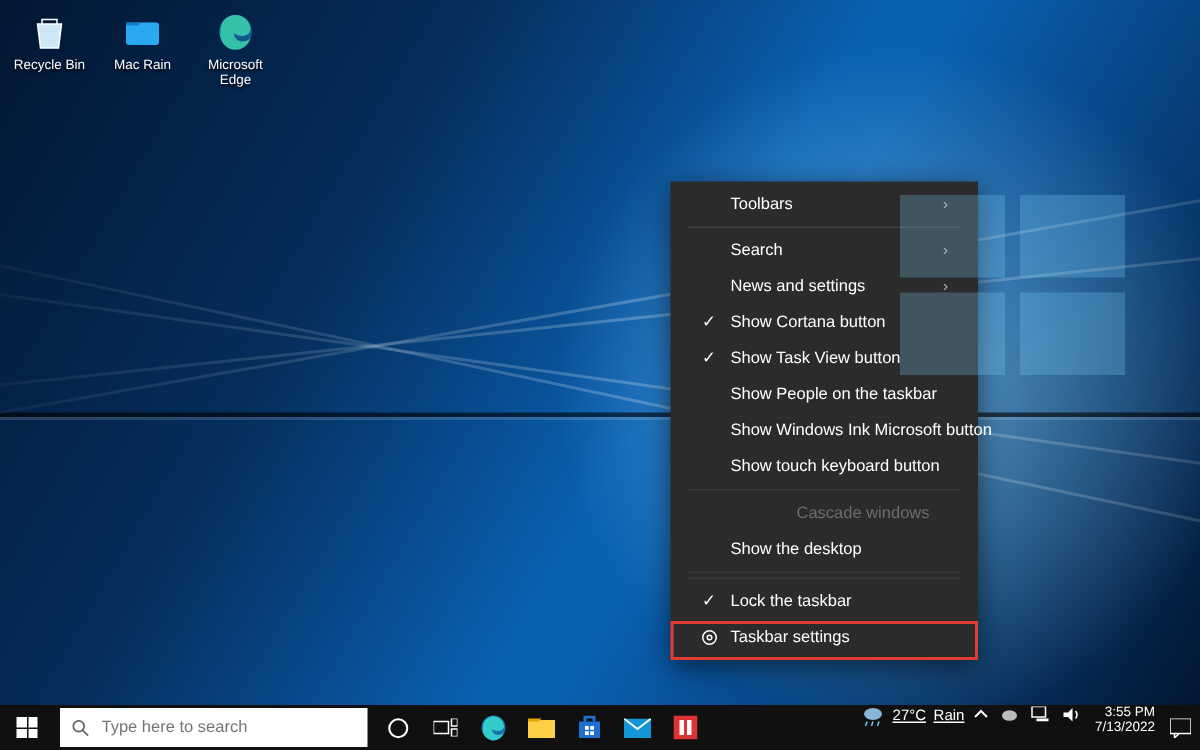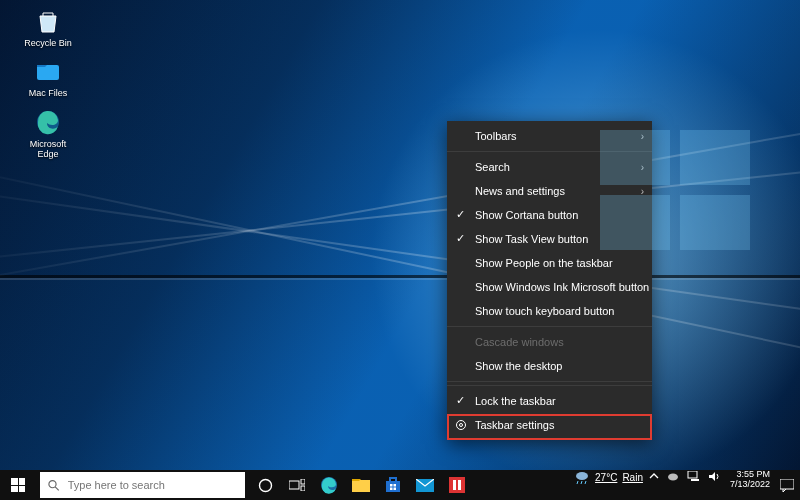--- a/index.html
+++ b/index.html
@@ -15,21 +15,21 @@
     background:
       linear-gradient(#7fd3ff,#7fd3ff) 0 0/70px 55px no-repeat,
       linear-gradient(#7fd3ff,#7fd3ff) 80px 0/70px 55px no-repeat,
       linear-gradient(#7fd3ff,#7fd3ff) 0 65px/70px 55px no-repeat,
       linear-gradient(#7fd3ff,#7fd3ff) 80px 65px/70px 55px no-repeat;
     opacity:.25; filter:blur(.5px);}
   .ray{position:absolute; left:-100px; width:1200px; height:2px; background:linear-gradient(90deg,rgba(255,255,255,0),rgba(255,255,255,.6),rgba(255,255,255,0)); transform-origin:right center; opacity:.45;}
   .ray.r1{ top:80px; transform:rotate(-10deg);} .ray.r2{ top:140px; transform:rotate(-6deg);}
   .ray.r3{ top:350px; transform:rotate(8deg);} .ray.r4{ top:410px; transform:rotate(12deg);}
 
-  .icons { position:absolute; top:6px; left:21px; display:flex; flex-direction:column; gap:8px; }
+  .icons { position:absolute; top:6px; left:6px; display:flex; flex-direction:row; gap:8px; }
   .dicon { width:54px; display:flex; flex-direction:column; align-items:center; cursor:pointer; }
   .dicon .glyph { width:30px; height:30px; display:flex; align-items:center; justify-content:center; }
   .dicon .lbl { color:#fff; font-size:9px; text-align:center; line-height:1.15; text-shadow:0 1px 2px #000; margin-top:2px;}
 
   
   .taskbar { position:absolute; left:0; right:0; bottom:0; height:30px; background:#101010; display:flex; align-items:flex-start; color:#fff; font-size:11px; }
   .start-btn{ width:36px; height:30px; display:flex; align-items:center; justify-content:center; }
   .winlogo{ width:14px; height:14px; display:grid; grid-template:1fr 1fr/1fr 1fr; gap:1px;}
   .winlogo span{ background:#fff;}
   .search{ display:flex; align-items:center; background:#fff; color:#555; height:26px; width:205px; margin:2px 4px; padding:0 8px; gap:8px;}
@@ -37,25 +37,25 @@
   .tbtn{ width:32px; height:30px; display:flex; align-items:center; justify-content:center;}
   .apps{ display:flex;}
   .spacer{ flex:1;}
   .tray{ display:flex; align-items:center; gap:8px; padding:0 6px;}
   .weather{ display:flex; align-items:center; gap:5px; font-size:10px;text-decoration:underline;}
   .clock{ display:flex; flex-direction:column; align-items:flex-end; font-size:9px; line-height:1.1; padding:0 4px;}
   .notif{ width:26px; height:30px; display:flex; align-items:center; justify-content:center;}
   svg{ display:block; }
 
   
-  .ctx{ position:absolute; left:447px; bottom:30px; width:205px; background:#2b2b2b; color:#fff; font-size:11px; box-shadow:0 4px 18px rgba(0,0,0,.6); padding:3px 0;}
+  .ctx{ position:absolute; left:447px; bottom:30px; width:205px; background:#2b2b2b; color:#fff; font-size:11px; box-shadow:0 4px 18px rgba(0,0,0,.6); padding:3px 12px;}
   .mi{ display:flex; align-items:center; height:24px; padding:0 10px 0 28px; position:relative; white-space:nowrap;}
   .mi .chk{ position:absolute; left:9px; top:5px; font-size:11px;}
   .mi .arrow{ position:absolute; right:8px; top:7px; font-size:10px; color:#bbb;}
-  .mi.disabled{ color:#6d6d6d;}
+  .mi.disabled{ color:#6d6d6d;margin-left:44px;}
   .mi .ico{ position:absolute; left:8px; top:6px;}
   .sep{ height:1px; background:#3d3d3d; margin:3px 0;}
   .hl{ position:absolute; left:447px; bottom:30px; width:205px; height:26px; border:2px solid #e03c31; pointer-events:none;}
 </style>
 </head>
 <body>
 
 <div class="desktop">
   <div class="ray r1"></div>
     <div class="ray r2"></div>
@@ -72,21 +72,21 @@
         </div>
       <div class="lbl">Recycle Bin</div>
     </div>
     <div class="dicon">
       <div class="glyph">
           <svg width="28" height="28" viewBox="0 0 28 28">
             <rect x="3" y="8" width="22" height="15" rx="2" fill="#2aa8f2"></rect>
             <path d="M3 10 L11 10 L13 8 L3 8 Z" fill="#1579c6"></path>
           </svg>
         </div>
-      <div class="lbl">Mac Files</div>
+      <div class="lbl">Mac Rain</div>
     </div>
     <div class="dicon">
       <div class="glyph">
           <svg width="28" height="28" viewBox="0 0 28 28">
             <circle cx="14" cy="14" r="11" fill="#105a8b"></circle>
             <path d="M4 14 A10 10 0 0 1 24 12 C24 18 16 18 13 15 C13 22 22 22 24 18 A10 10 0 0 1 4 14" fill="#35c0a8"></path>
           </svg>
         </div>
       <div class="lbl">Microsoft Edge</div>
     </div>

